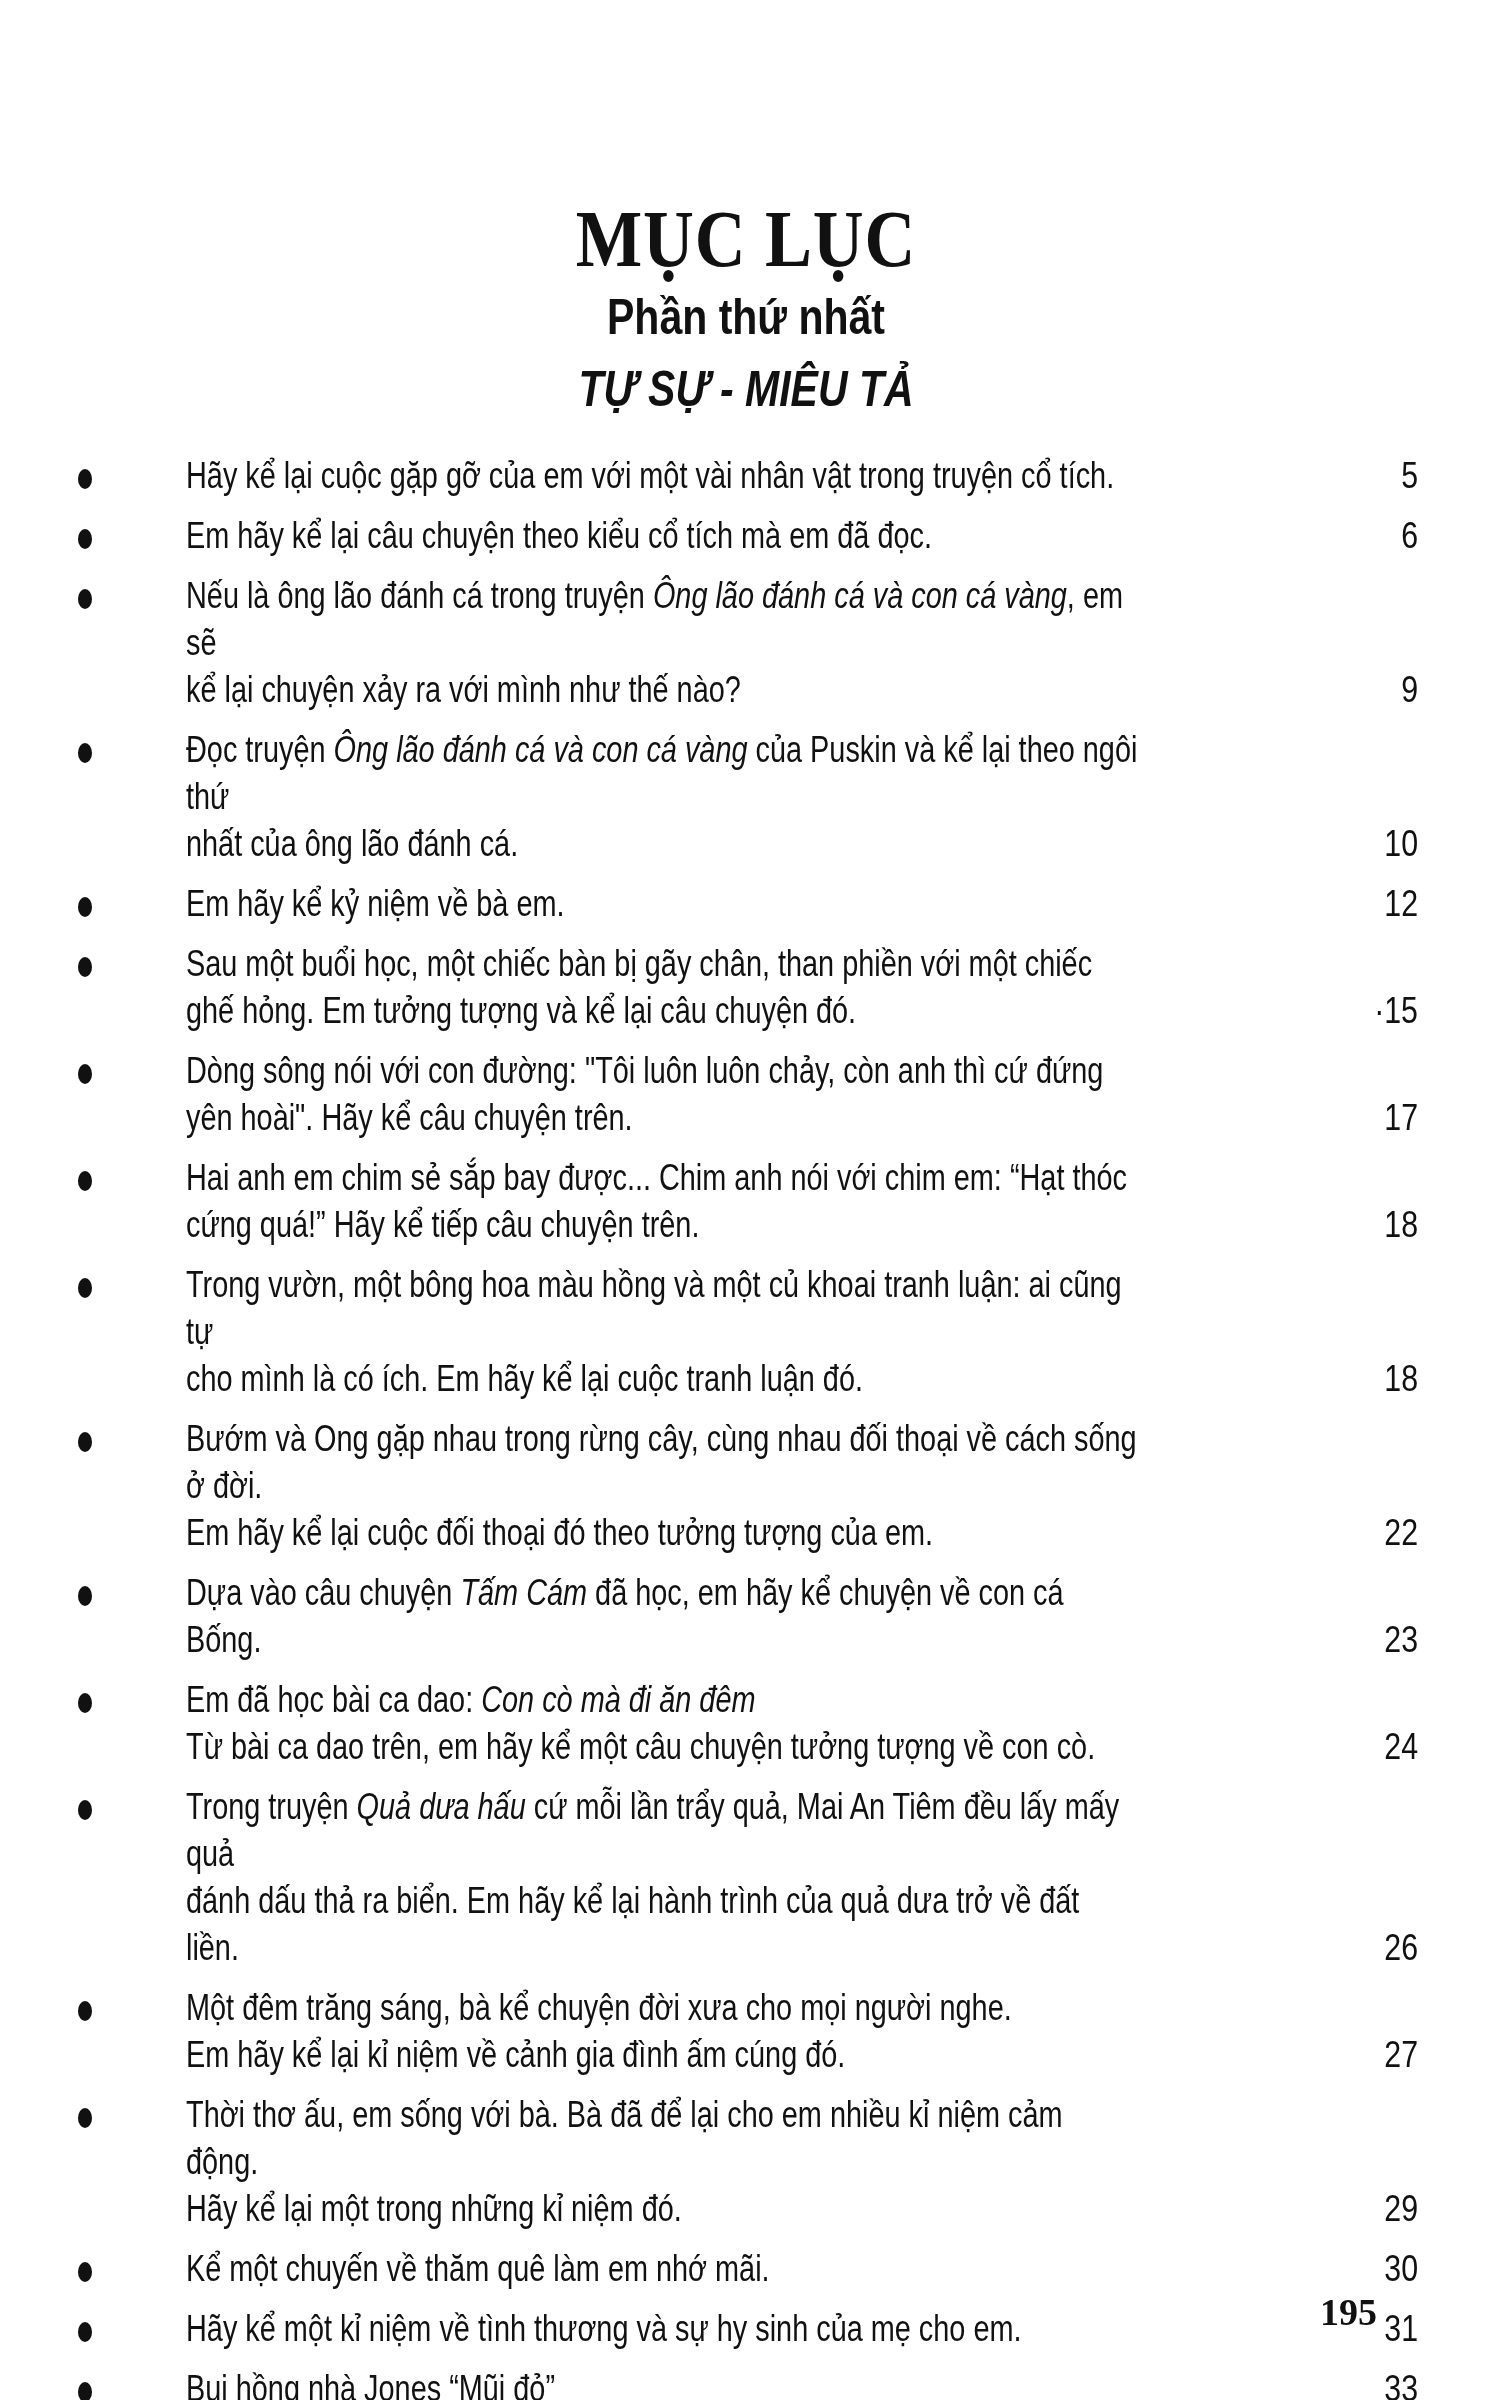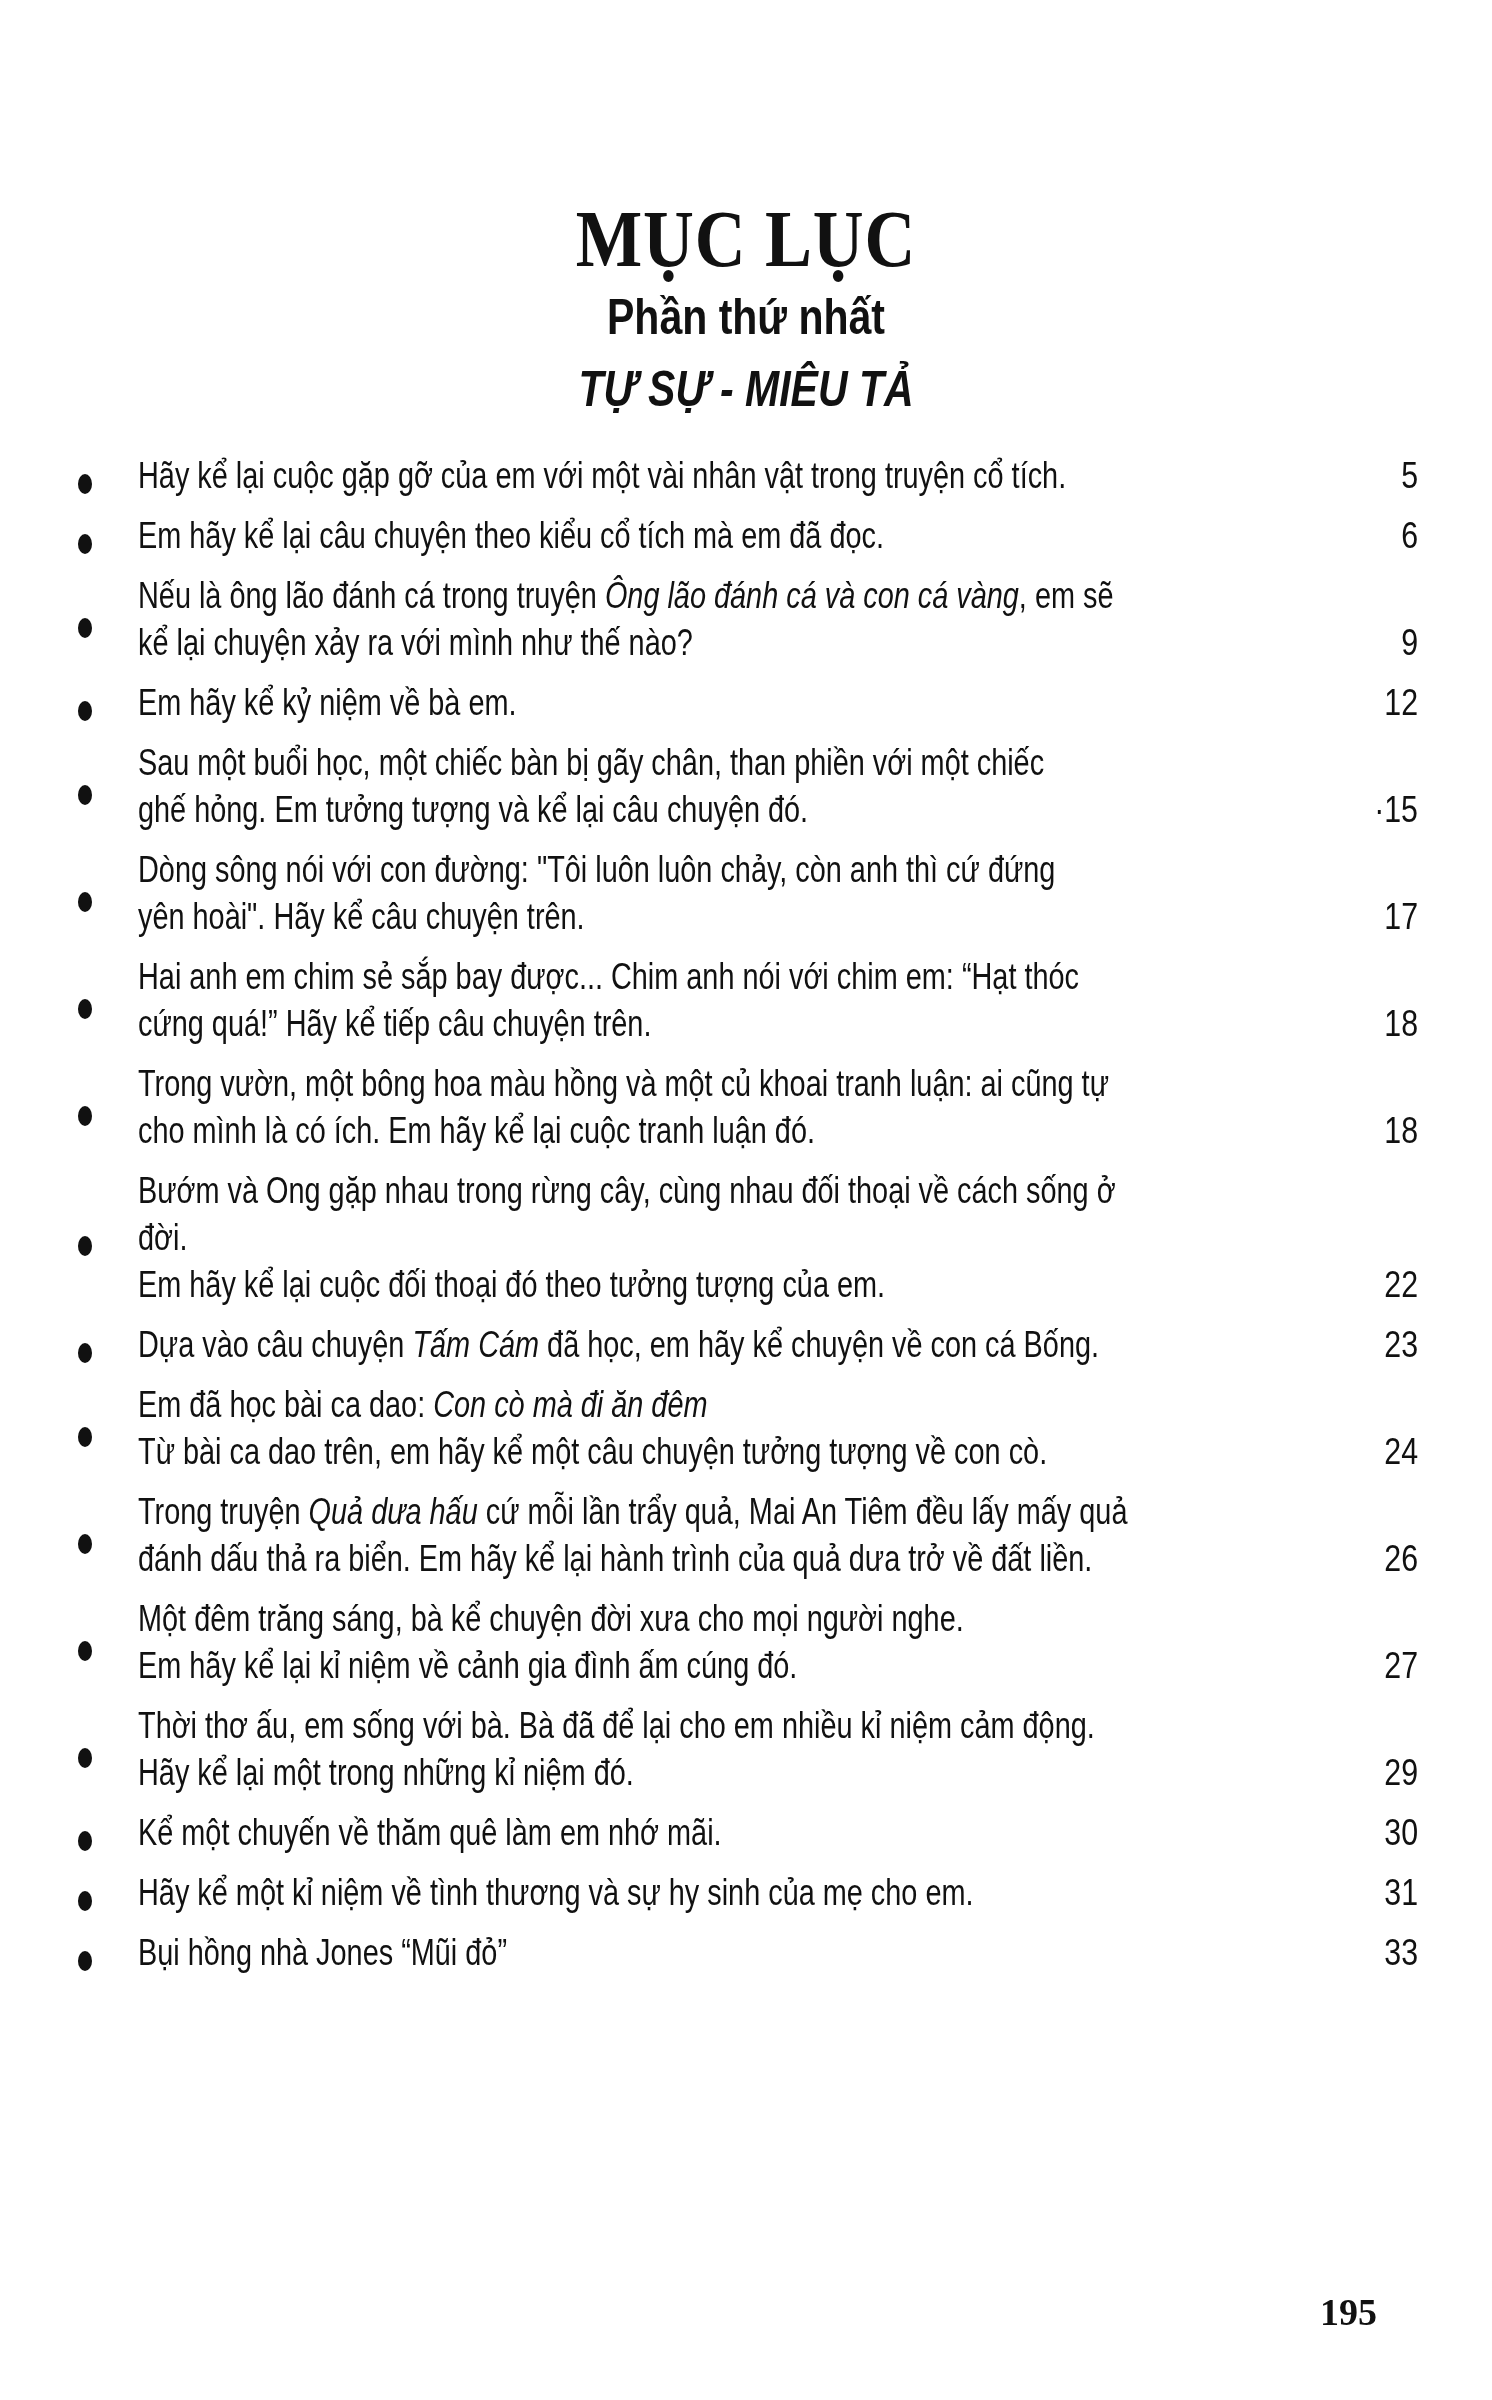--- a/index.html
+++ b/index.html
@@ -22,22 +22,23 @@
     }
     .part-subtitle {
       position: absolute; left: 0; width: 1492px; top: 360px;
       text-align: center; font-weight: bold; font-style: italic; font-size: 50px;
       transform: scaleX(0.82); transform-origin: 746px 0;
     }
     .toc {
       position: absolute; left: 78px; top: 452px; width: 1330px;
     }
     .toc-row {
-      position: relative; display: flex; align-items: center;
+      position: relative; display: flex; align-items: flex-start;
       margin-bottom: 13px;
+      gap: 48px;
     }
     .bullet {
       width: 14px; height: 20px; border-radius: 50%; background: #111;
       margin-top: 17px; margin-right: 46px; flex: none;
     }
     .entry {
       flex: 1; font-size: 37px; line-height: 47px;
       transform: scaleX(0.78); transform-origin: 0 0;
       width: 1400px; white-space: pre-line;
     }
@@ -69,20 +70,26 @@
     <div class="toc-row">
       <span class="bullet"></span>
       <div class="entry">Em hãy kể lại câu chuyện theo kiểu cổ tích mà em đã đọc.</div>
       <span class="page-num">6</span>
     </div>
     <div class="toc-row">
       <span class="bullet"></span>
       <div class="entry"><span>Nếu là ông lão đánh cá trong truyện </span><i>Ông lão đánh cá và con cá vàng</i><span>, em sẽ
 kể lại chuyện xảy ra với mình như thế nào?</span></div>
       <span class="page-num">9</span>
+    </div>
+    <div class="toc-row">
+      <span class="bullet"></span>
+      <div class="entry"><span>Đọc truyện </span><i>Ông lão đánh cá và con cá vàng</i><span> của Puskin và kể lại theo ngôi thứ
+nhất của ông lão đánh cá.</span></div>
+      <span class="page-num">10</span>
     </div>
     <div class="toc-row">
       <span class="bullet"></span>
       <div class="entry">Em hãy kể kỷ niệm về bà em.</div>
       <span class="page-num">12</span>
     </div>
     <div class="toc-row">
       <span class="bullet"></span>
       <div class="entry">Sau một buổi học, một chiếc bàn bị gãy chân, than phiền với một chiếc
 ghế hỏng. Em tưởng tượng và kể lại câu chuyện đó.</div>

